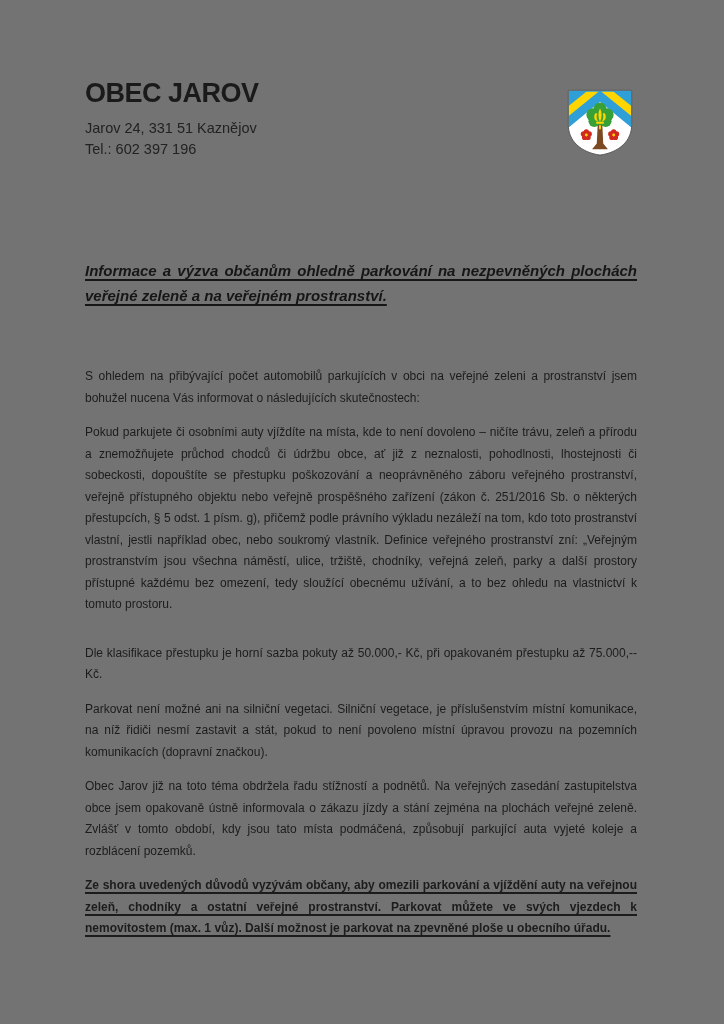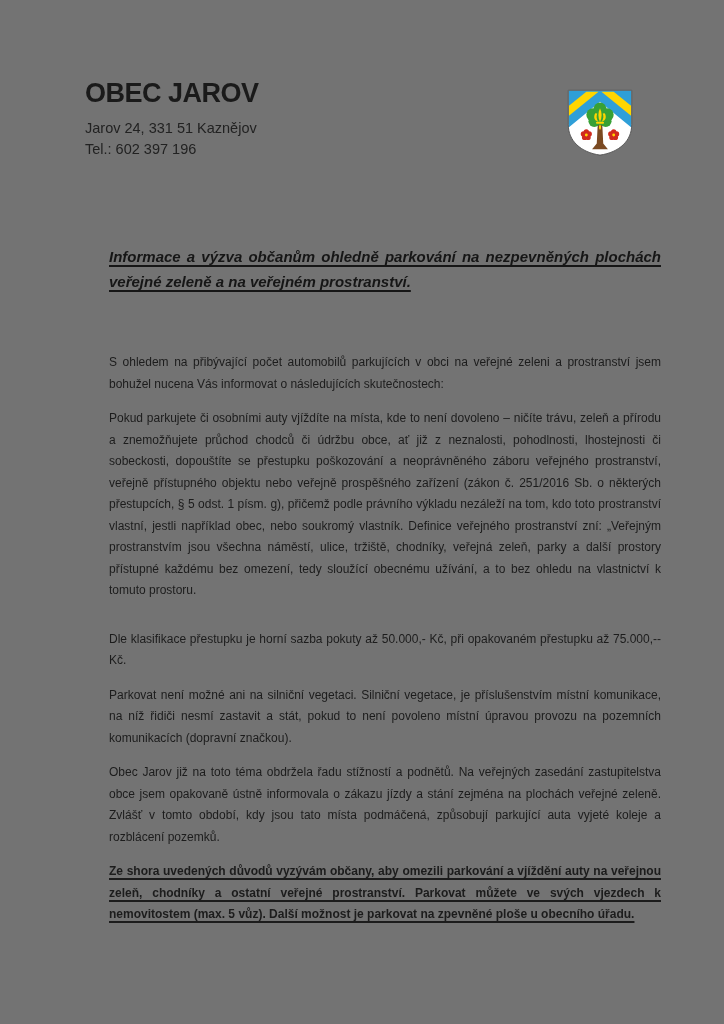--- a/index.html
+++ b/index.html
@@ -31,24 +31,23 @@
   
   .crest{
     position:absolute;
     top:84px;right:88px;
     width:72px;height:76px;
   }
   .crest svg{width:100%;height:100%;display:block;}
   
   .content{
     position:absolute;
-    top:244px;left:85px;
+    top:258px;left:85px;
     width:552px;
     text-align:justify;
-    margin-left:24px;
   }
   .doc-title{
     margin:0 0 58px 0;
     font-size:15px;
     font-weight:bold;
     font-style:italic;
     line-height:25px;
     text-decoration:underline;
     text-decoration-skip-ink:none;
     text-decoration-thickness:1.5px;
@@ -147,16 +146,16 @@
   </div>
 
   <main class="content">
     <h2 class="doc-title">Informace a výzva občanům ohledně parkování na nezpevněných plochách veřejné zeleně a na veřejném prostranství.</h2>
 
     <p class="para">S ohledem na přibývající počet automobilů parkujících v obci na veřejné zeleni a prostranství jsem bohužel nucena Vás informovat o následujících skutečnostech:</p>
     <p class="para para-gap-lg">Pokud parkujete či osobními auty vjíždíte na místa, kde to není dovoleno – ničíte trávu, zeleň a přírodu a znemožňujete průchod chodců či údržbu obce, ať již z neznalosti, pohodlnosti, lhostejnosti či sobeckosti, dopouštíte se přestupku poškozování a neoprávněného záboru veřejného prostranství, veřejně přístupného objektu nebo veřejně prospěšného zařízení (zákon č. 251/2016 Sb. o některých přestupcích, § 5 odst. 1 písm. g), přičemž podle právního výkladu nezáleží na tom, kdo toto prostranství vlastní, jestli například obec, nebo soukromý vlastník. Definice veřejného prostranství zní: „Veřejným prostranstvím jsou všechna náměstí, ulice, tržiště, chodníky, veřejná zeleň, parky a další prostory přístupné každému bez omezení, tedy sloužící obecnému užívání, a to bez ohledu na vlastnictví k tomuto prostoru.</p>
     <p class="para">Dle klasifikace přestupku je horní sazba pokuty až 50.000,- Kč, při opakovaném přestupku až 75.000,-- Kč.</p>
     <p class="para">Parkovat není možné ani na silniční vegetaci. Silniční vegetace, je příslušenstvím místní komunikace, na níž řidiči nesmí zastavit a stát, pokud to není povoleno místní úpravou provozu na pozemních komunikacích (dopravní značkou).</p>
     <p class="para">Obec Jarov již na toto téma obdržela řadu stížností a podnětů. Na veřejných zasedání zastupitelstva obce jsem opakovaně ústně informovala o zákazu jízdy a stání zejména na plochách veřejné zeleně. Zvlášť v tomto období, kdy jsou tato místa podmáčená, způsobují parkující auta vyjeté koleje a rozblácení pozemků.</p>
-    <p class="para para-emphasis">Ze shora uvedených důvodů vyzývám občany, aby omezili parkování a vjíždění auty na veřejnou zeleň, chodníky a ostatní veřejné prostranství. Parkovat můžete ve svých vjezdech k nemovitostem (max. 5 vůz). Další možnost je parkovat na zpevněné ploše u obecního úřadu.</p>
+    <p class="para para-emphasis">Ze shora uvedených důvodů vyzývám občany, aby omezili parkování a vjíždění auty na veřejnou zeleň, chodníky a ostatní veřejné prostranství. Parkovat můžete ve svých vjezdech k nemovitostem (max. 1 vůz). Další možnost je parkovat na zpevněné ploše u obecního úřadu.</p>
   </main>
 
 </div>
 
 </body></html>

